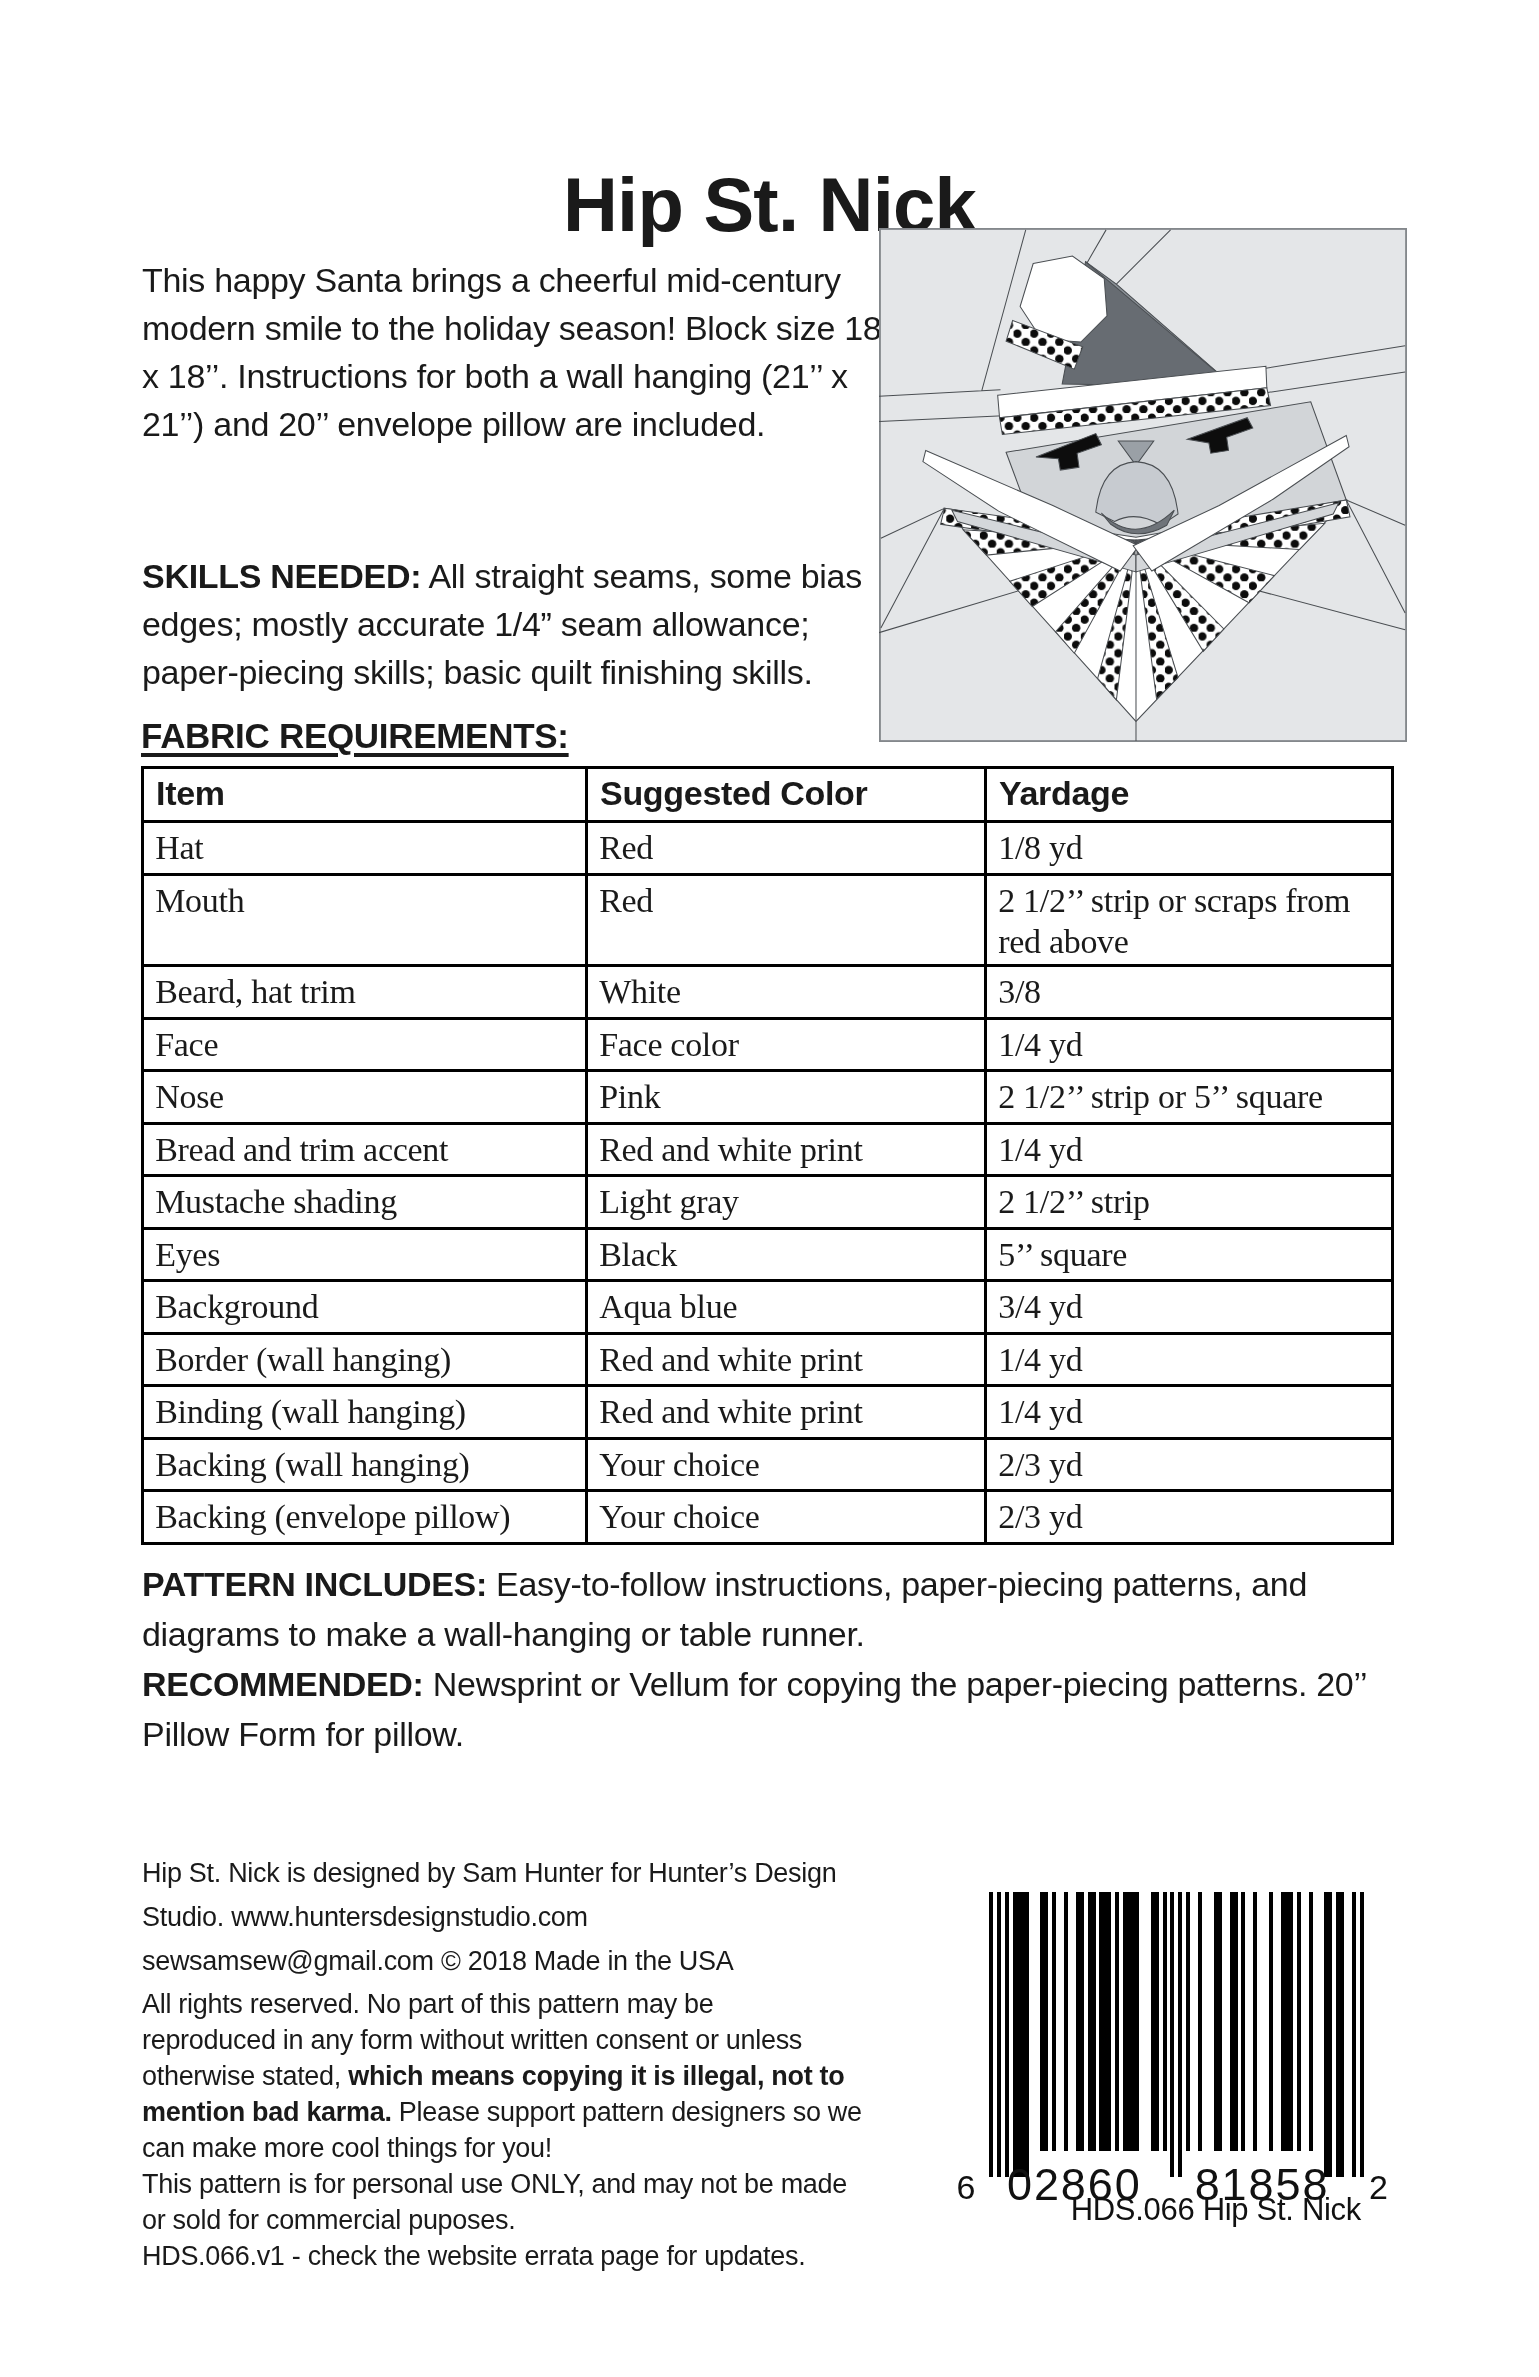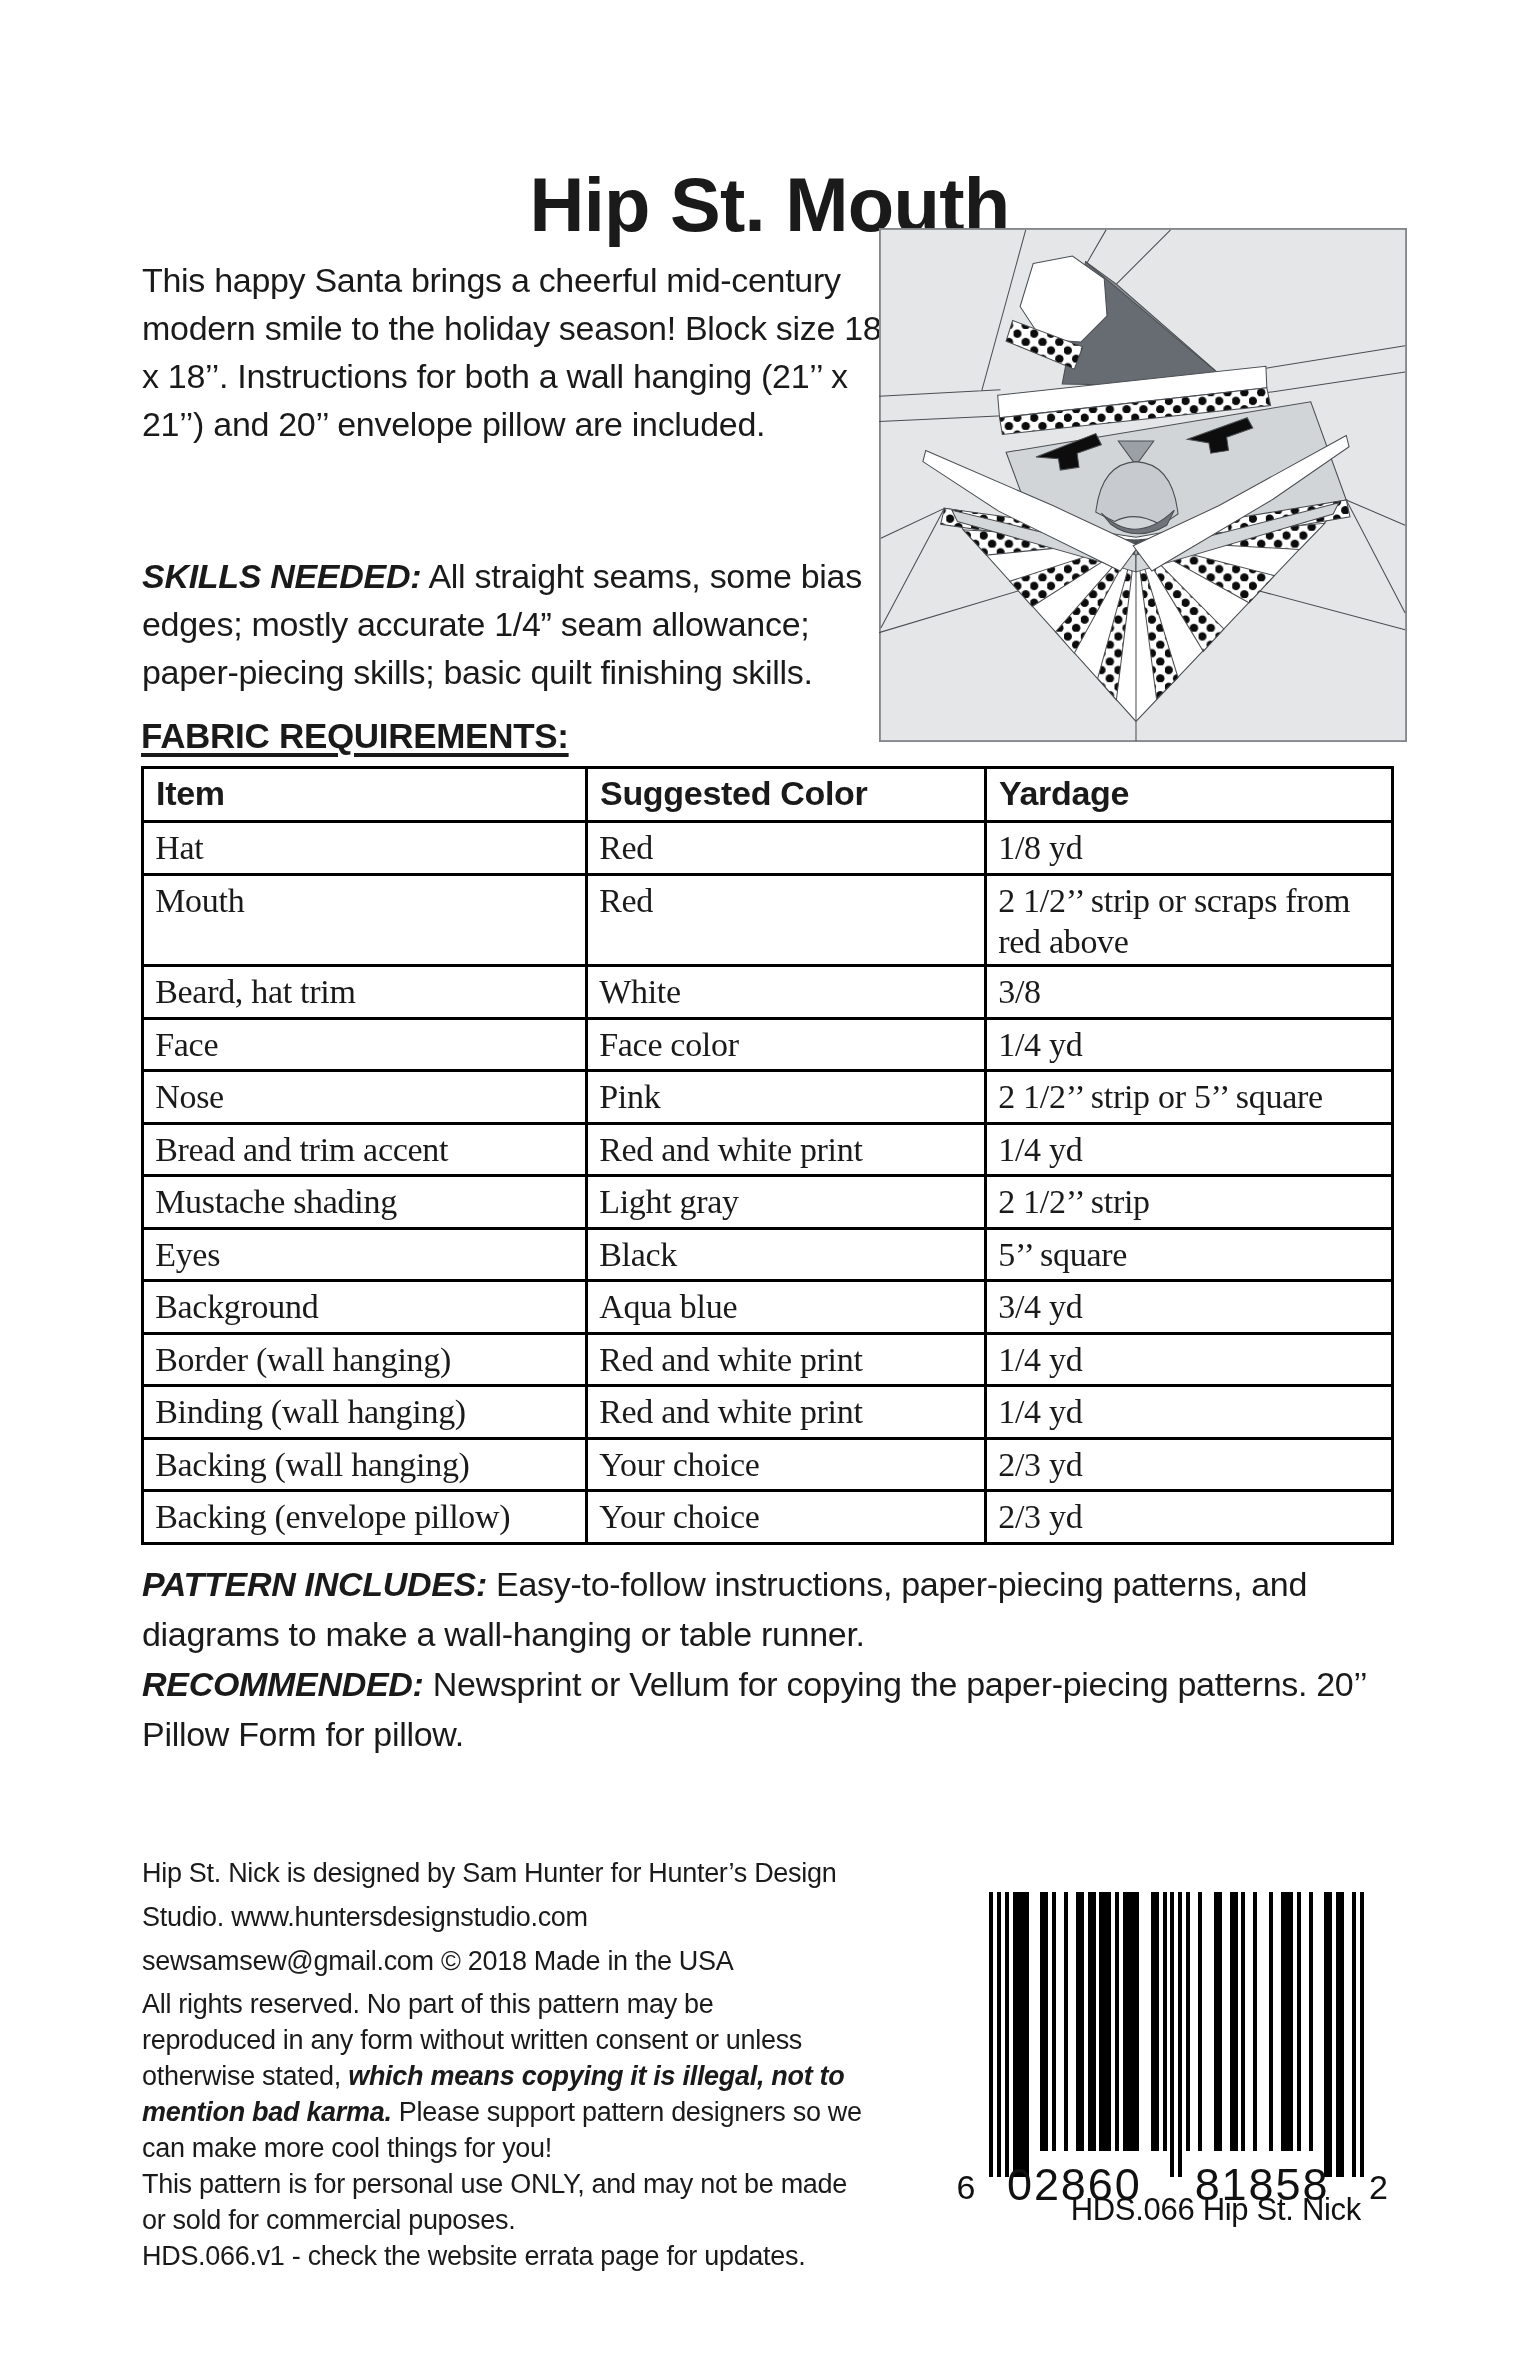--- a/index.html
+++ b/index.html
@@ -14,21 +14,21 @@
   }
   .intro{
     position:absolute; left:142px; top:222px; width:755px;
     font-size:34px; line-height:48px;
   }
   .santa{ position:absolute; left:879px; top:228px; width:528px; height:514px; }
   .skills{
     position:absolute; left:142px; top:518px; width:736px;
     font-size:34px; line-height:48px;
   }
-  b,.b{font-weight:700;font-style:italic;}
+  b,.b{font-weight:700;}
   .fabric-heading{
     position:absolute; left:141px; top:716px;
     font-size:35px; font-weight:700; text-decoration:underline;
     text-underline-offset:4.7px; text-decoration-thickness:3.7px;
   }
   table.fabric{
     position:absolute; left:141px; top:766px; width:1250px;
     border-collapse:collapse; table-layout:fixed;
     font-size:34px; line-height:41px;
   }
@@ -59,21 +59,21 @@
   .bc-left{ left:56px; top:267px; width:168px; text-align:left; letter-spacing:1.9px;}
   .bc-right{ left:227px; top:267px; width:168px; text-align:center; letter-spacing:1.9px;}
   .bc-check{ left:418px; top:276px; }
   .bc-caption{ position:absolute; left:0px; top:300px; width:410px; text-align:right; font-size:31px; color:#111; }
 </style>
 </head>
 <body>
 
 <div class="page">
 
-  <h1 class="title">Hip St. Mouth</h1>
+  <h1 class="title">Hip St. Nick</h1>
 
   <p class="intro">This happy Santa brings a cheerful mid-century modern smile to the holiday season! Block size 18’’ x 18’’. Instructions for both a wall hanging (21’’ x 21’’) and 20’’ envelope pillow are included.</p>
 
   <svg class="santa" viewBox="0 0 565 550" xmlns="http://www.w3.org/2000/svg">
     <defs>
       <pattern id="dots" width="18" height="18" patternUnits="userSpaceOnUse">
         <rect width="18" height="18" fill="#ffffff"></rect>
         <circle cx="4" cy="5" r="4.5" fill="#0c0c0c"></circle>
         <circle cx="13" cy="14" r="4.5" fill="#0c0c0c"></circle>
       </pattern>

